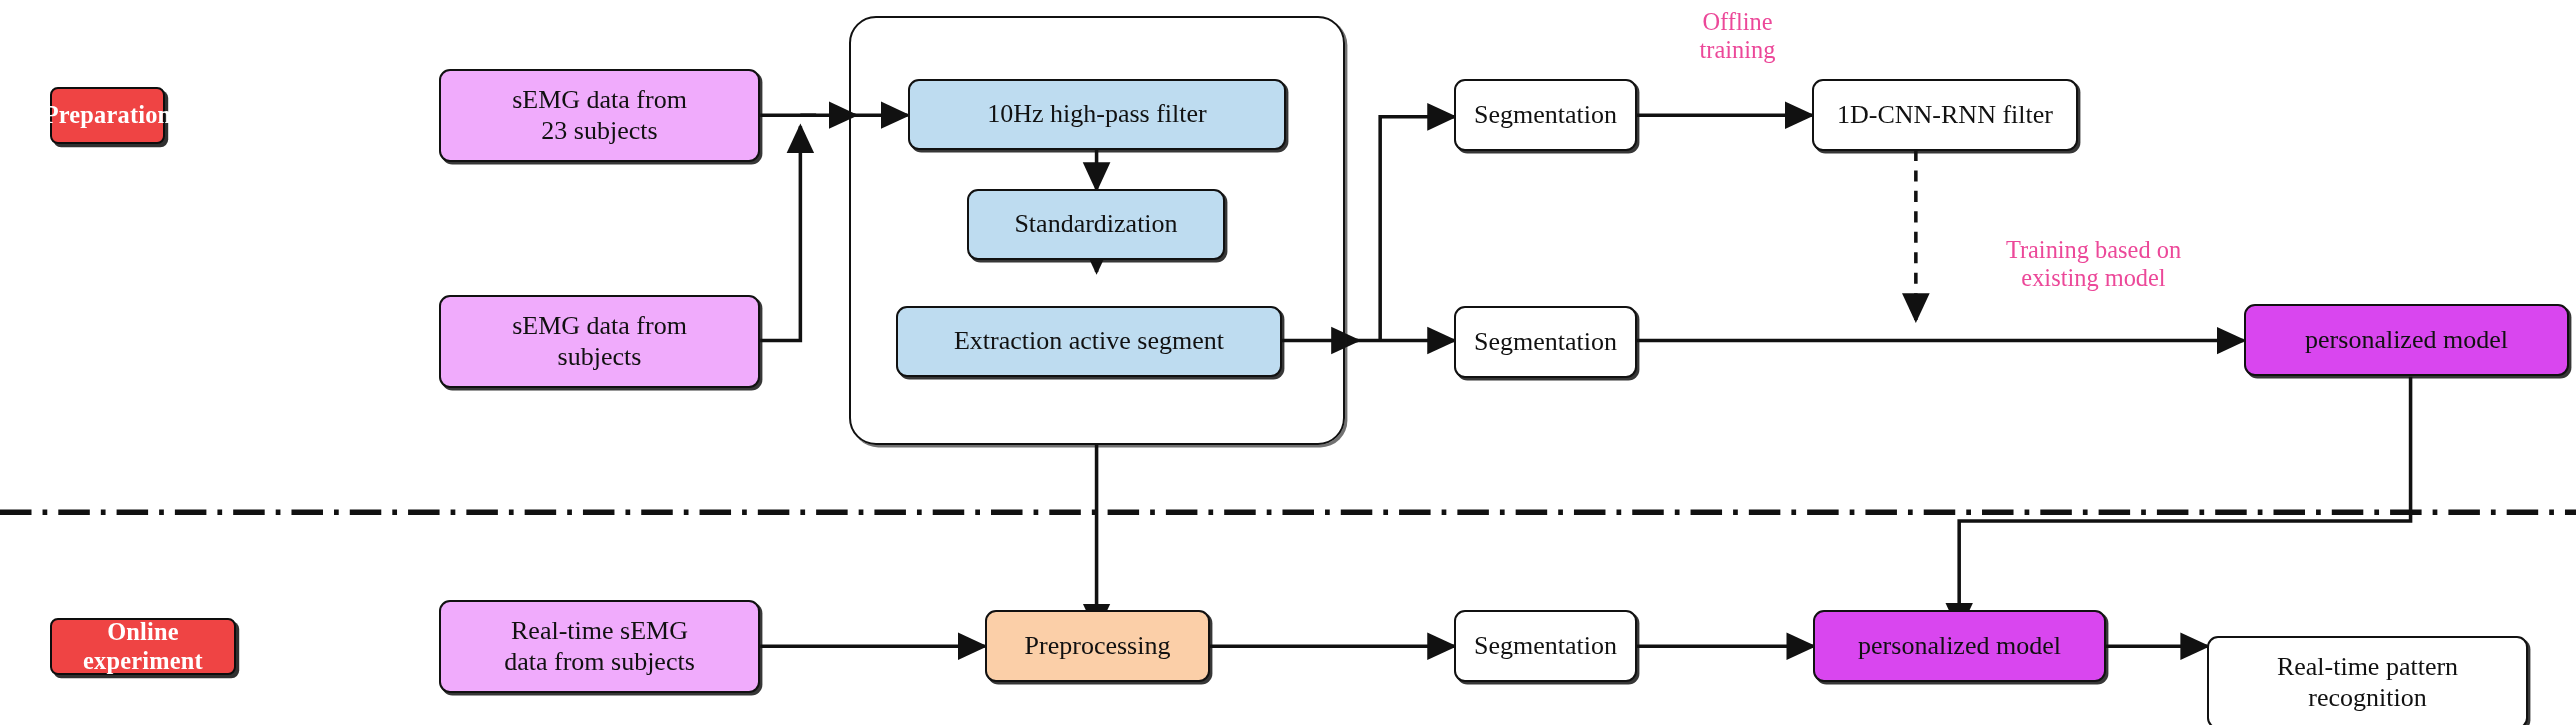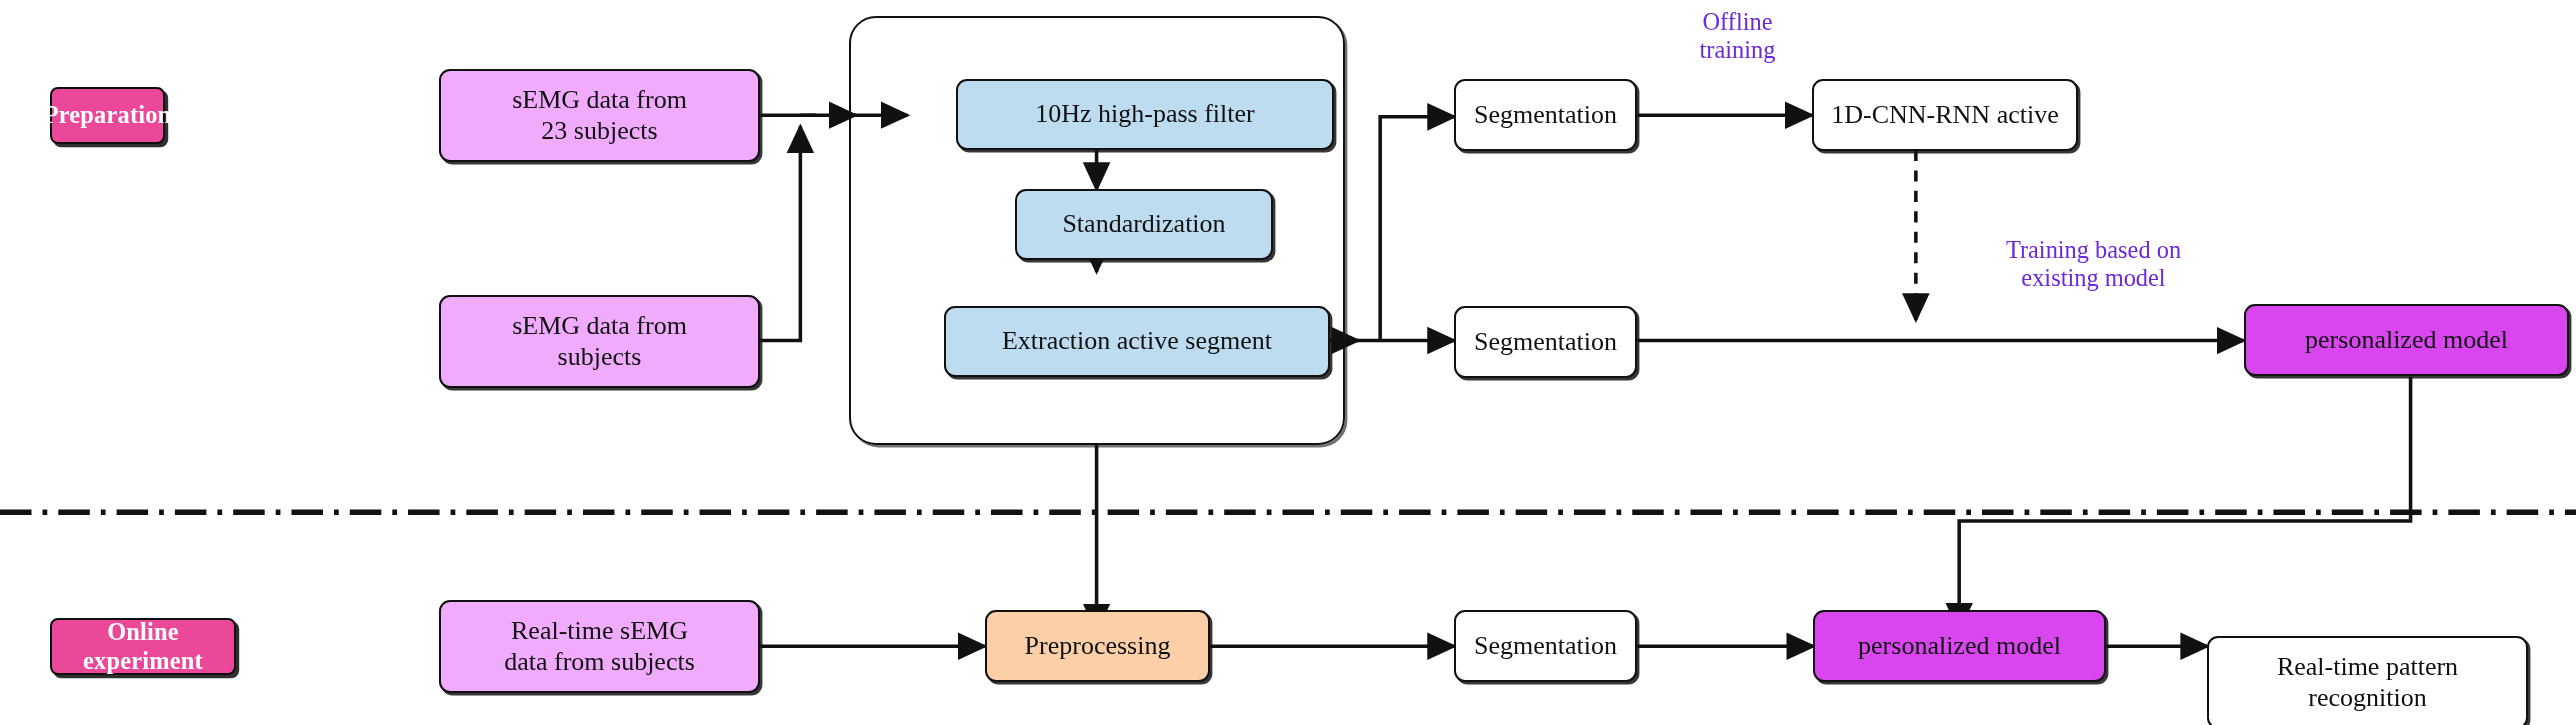--- a/index.html
+++ b/index.html
@@ -7,36 +7,36 @@
   #stage{position:relative;width:2576px;height:726px;background:#fff;overflow:hidden;}
 
   #wires{position:absolute;left:0;top:0;width:2576px;height:726px;pointer-events:none;}
 
   .node{position:absolute;box-sizing:border-box;display:flex;align-items:center;
         justify-content:center;text-align:center;border:2.4px solid #111;
         border-radius:11px;background:#f0abfc;color:#111;
         font-family:"Liberation Serif", serif;line-height:1.18;
         box-shadow:2.4px 2.4px 0 0 rgba(20,20,20,.85);}
 
-  .stage-label{border-radius:7.9px;background:#ec4899;border:2.4px solid #0d0d0d;
+  .stage-label{border-radius:7.9px;background:#ef4444;border:2.4px solid #0d0d0d;
         color:#fff;font-weight:bold;letter-spacing:0.2px;font-size:24.4px;
         box-shadow:3.2px 3.2px 0 0 rgba(25,25,25,.9);}
 
   .data-box{font-size:26px;}
-  .blue{background:#bedcf0;font-size:26px;margin-left:48px;}
+  .blue{background:#bedcf0;font-size:26px;}
   .orange{background:#fbcfa8;font-size:26px;}
   .green{background:#d946ef;font-size:26px;}
   .plain{background:#fff;font-size:26px;}
 
   .container-box{position:absolute;box-sizing:border-box;border:2.4px solid #111;
         border-radius:27px;background:transparent;
         box-shadow:2.4px 2.4px 0 0 rgba(20,20,20,.6);}
 
   .wire-label{position:absolute;font-family:"Liberation Serif", serif;font-size:24.4px;
-        color:#6d28d9;text-align:center;line-height:1.15;white-space:pre-line;}
+        color:#ec4899;text-align:center;line-height:1.15;white-space:pre-line;}
 </style>
 </head>
 <body>
 
 <div id="stage">
 
   <svg id="wires" viewBox="0 0 3270 921" xmlns="http://www.w3.org/2000/svg">
     <defs>
       <marker id="ah" markerWidth="9" markerHeight="9" refX="7.6" refY="4.5" orient="auto" markerUnits="strokeWidth">
         <path d="M0,0.6 L8.4,4.5 L0,8.4 z" fill="#111"></path>
@@ -109,21 +109,21 @@
   <div class="node blue" style="left:896px;top:306px;width:386px;height:71px;">Extraction active segment</div>
 
   <div class="node blue" style="left:967px;top:189px;width:258px;height:71px;">Standardization</div>
 
   <div class="node plain" style="left:1454px;top:79px;width:183px;height:72px;">Segmentation</div>
 
   <div class="node plain" style="left:1454px;top:306px;width:183px;height:72px;">Segmentation</div>
 
   <div class="node plain" style="left:1454px;top:610px;width:183px;height:72px;">Segmentation</div>
 
-  <div class="node plain" style="left:1812px;top:79px;width:266px;height:72px;">1D-CNN-RNN active</div>
+  <div class="node plain" style="left:1812px;top:79px;width:266px;height:72px;">1D-CNN-RNN filter</div>
 
   <div class="node green" style="left:2244px;top:304px;width:325px;height:72px;">personalized model</div>
 
   <div class="node green" style="left:1813px;top:610px;width:293px;height:72px;">personalized model</div>
 
   <div class="node orange" style="left:985px;top:610px;width:225px;height:72px;">Preprocessing</div>
 
   <div class="node plain" style="left:2207px;top:600px;width:321px;height:93px;white-space:pre-line;margin-top:36px;">Real-time pattern
 recognition</div>
 

